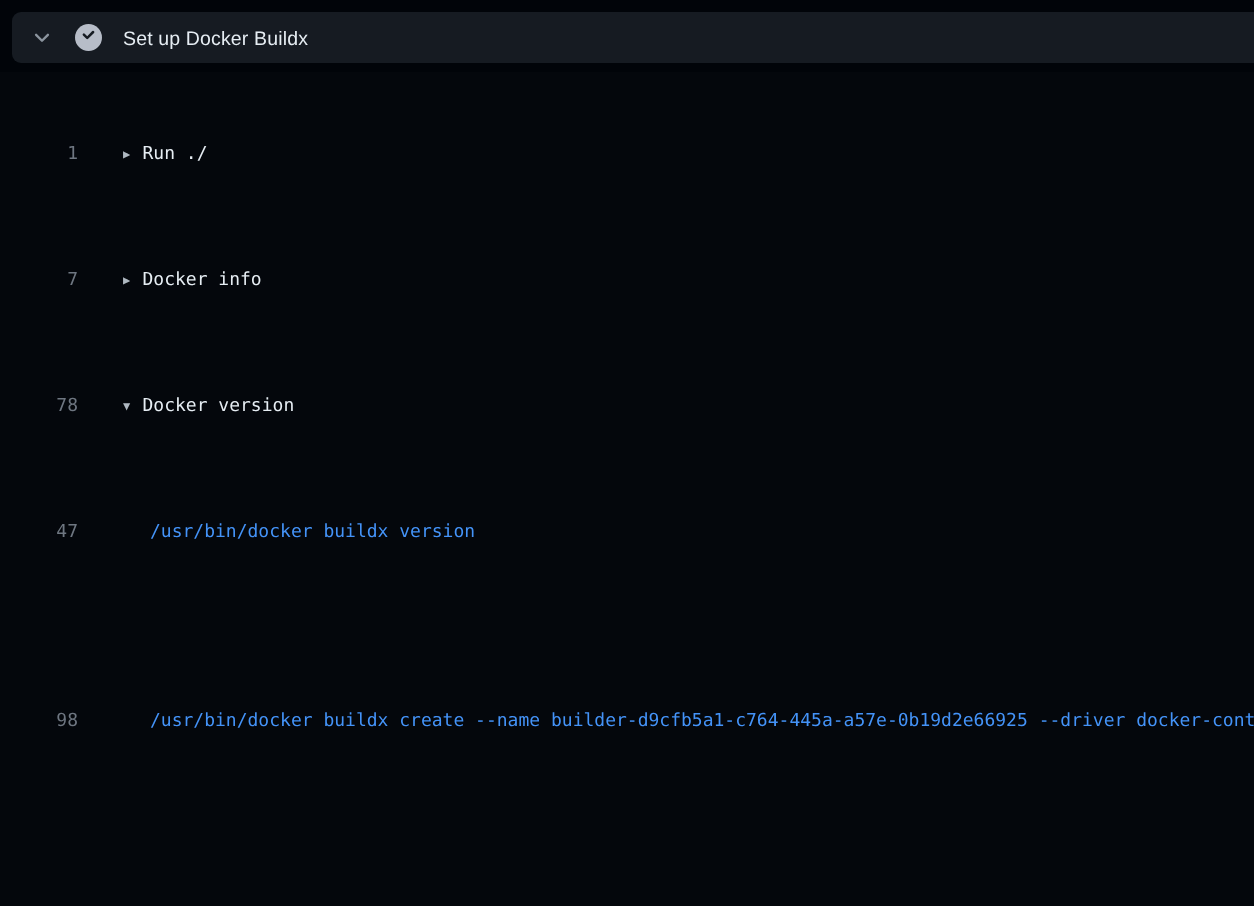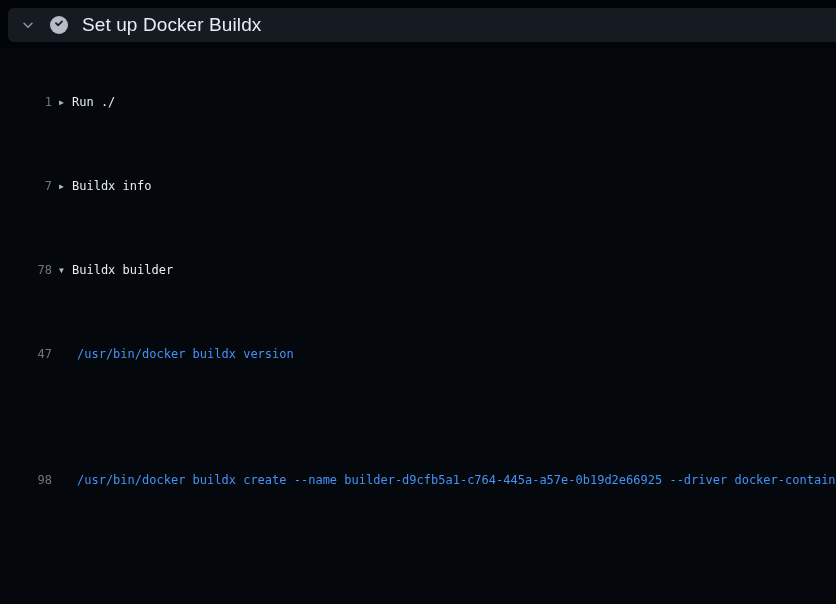--- a/index.html
+++ b/index.html
@@ -27,21 +27,21 @@
     display: flex;
     align-items: center;
     padding: 0 12px;
     cursor: pointer;
   }
   .chevron { display: inline-flex; width: 16px; justify-content: center; }
   .check-badge { display: inline-flex; margin-left: 14px; }
   .step-title {
     margin-left: 14px;
     color: var(--title-text);
-    font-size: 19px;
+    font-size: 13px;
     font-weight: 400;
     letter-spacing: 0.1px;
   }
   .log {
     margin-top: 6px;
     background: var(--log-bg);
     font-family: "DejaVu Sans Mono", "Liberation Mono", monospace;
     font-size: 12px;
     line-height: 21px;
     white-space: pre;
@@ -49,21 +49,21 @@
     padding-top: 2px;
   }
   .row { display: flex; height: 21px; }
   .num {
     flex: 0 0 52px;
     text-align: right;
     color: var(--line-number);
     cursor: pointer;
     user-select: none;
   }
-  .content { margin-left: 7px; white-space: pre; }
+  .content { margin-left: 30px; white-space: pre; }
   .row.output .content, .row.command .content { padding-left: 18px; text-align: center; }
   .arrow {
     display: inline-block;
     width: 13px;
     color: var(--arrow-color);
     font-size: 8px;
     vertical-align: 1px;
     cursor: pointer;
   }
   .row.group-collapsed .text, .row.group-expanded .text { color: var(--group-text); }
@@ -92,26 +92,26 @@
   </div>
 
   <div class="log">
     <div class="row group-collapsed">
       <span class="num">1</span>
       <span class="content"><span class="arrow">▶</span><span class="text">Run ./</span></span>
     </div>
   
     <div class="row group-collapsed">
       <span class="num">7</span>
-      <span class="content"><span class="arrow">▶</span><span class="text">Buildx info</span></span>
+      <span class="content"><span class="arrow">▶</span><span class="text">Docker info</span></span>
     </div>
   
     <div class="row group-expanded">
       <span class="num">78</span>
-      <span class="content"><span class="arrow">▼</span><span class="text">Buildx builder</span></span>
+      <span class="content"><span class="arrow">▼</span><span class="text">Docker version</span></span>
     </div>
   
     <div class="row command">
       <span class="num">47</span>
       <span class="content"><span class="text">/usr/bin/docker buildx version</span></span>
     </div>
   
   
   
     <div class="row command">

